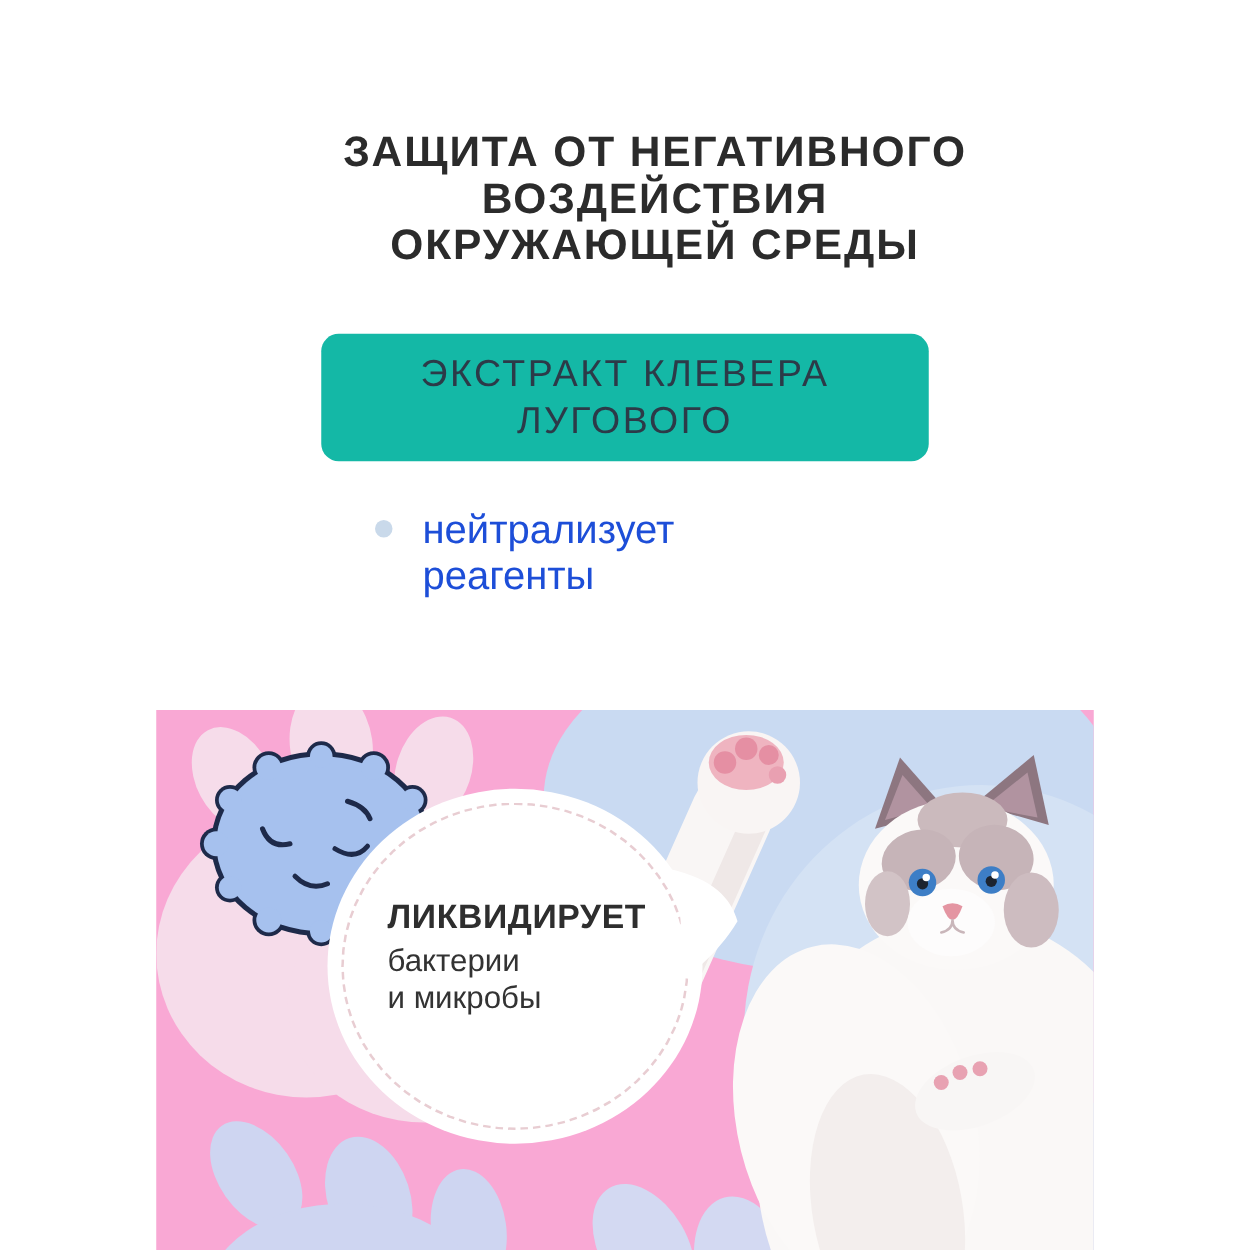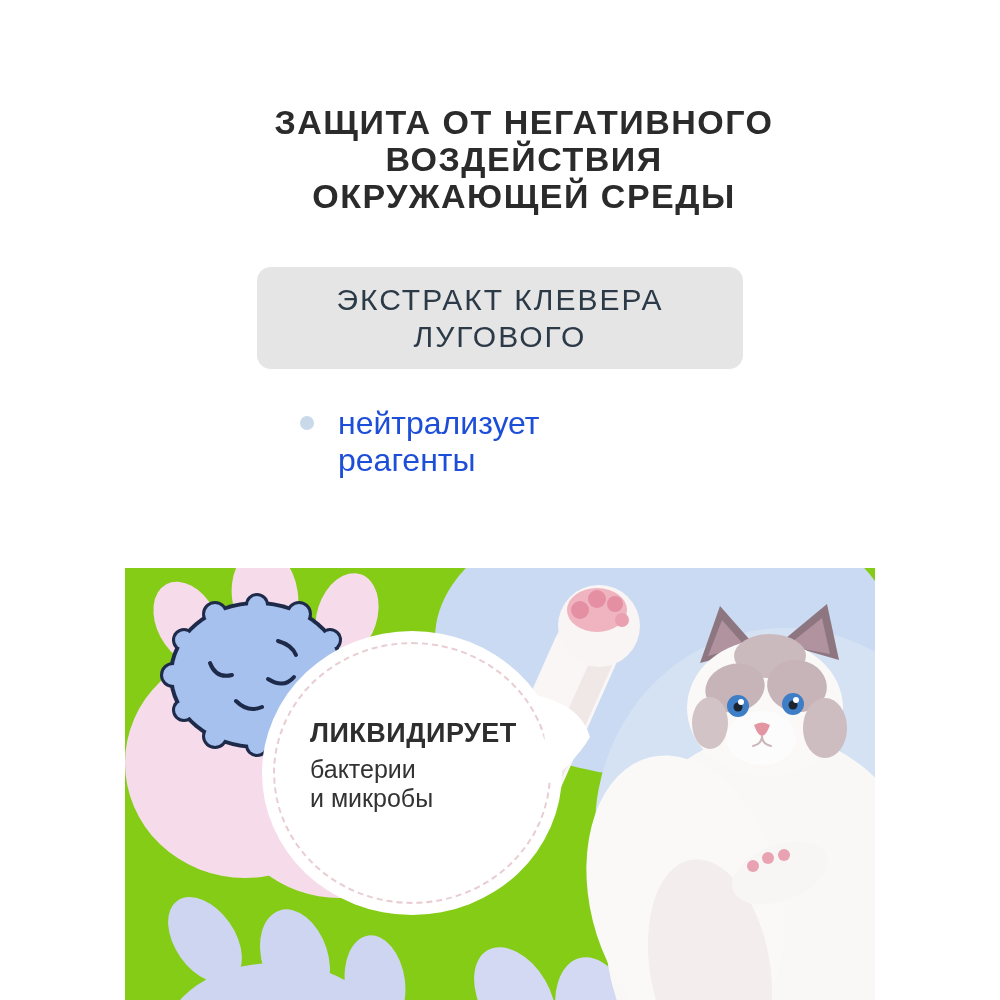--- a/index.html
+++ b/index.html
@@ -10,40 +10,40 @@
   .pre{white-space:pre-line;}
   
   .main-title{
     position:absolute;top:104px;left:0;right:0;margin:0;
     text-align:center;font-size:34px;line-height:37px;font-weight:700;
     letter-spacing:1.5px;color:#2b2b2b;
   }
   
   .ingredient-box{
     position:absolute;top:267px;left:500px;transform:translateX(-50%);
-    width:486px;border-radius:14px;background:#e5e5e5;
+    width:486px;border-radius:14px;background:#14b8a6;
     display:flex;align-items:center;justify-content:center;
     padding:14px 0;
   }
   .ingredient-box .label{
     text-align:center;font-size:30px;line-height:37px;letter-spacing:2px;
     color:#2c3a48;font-weight:400;
   }
   
   .benefits{position:absolute;left:300px;top:405px;}
   .benefit{display:flex;align-items:flex-start;margin-bottom:10px;}
   .benefit .dot{
     flex:0 0 auto;width:14px;height:14px;border-radius:50%;
     background:#c9d9ea;margin:11px 24px 0 0;
   }
   .benefit .text{font-size:32px;line-height:37px;color:#1d4ed8;}
   
   .panel{
     position:absolute;left:125px;top:568px;width:750px;height:432px;
-    background:#84cc16;overflow:hidden;
+    background:#f9a8d4;overflow:hidden;
   }
   .panel svg{position:absolute;}
   .deco-svg{left:0;top:0;z-index:1;}
   .microbe-svg{left:25px;top:15px;z-index:2;}
   .cat-svg{left:0;top:0;z-index:3;}
   
   .bubble{
     position:absolute;left:137px;top:63px;width:300px;height:284px;
     background:#ffffff;border-radius:50%;z-index:4;
   }

